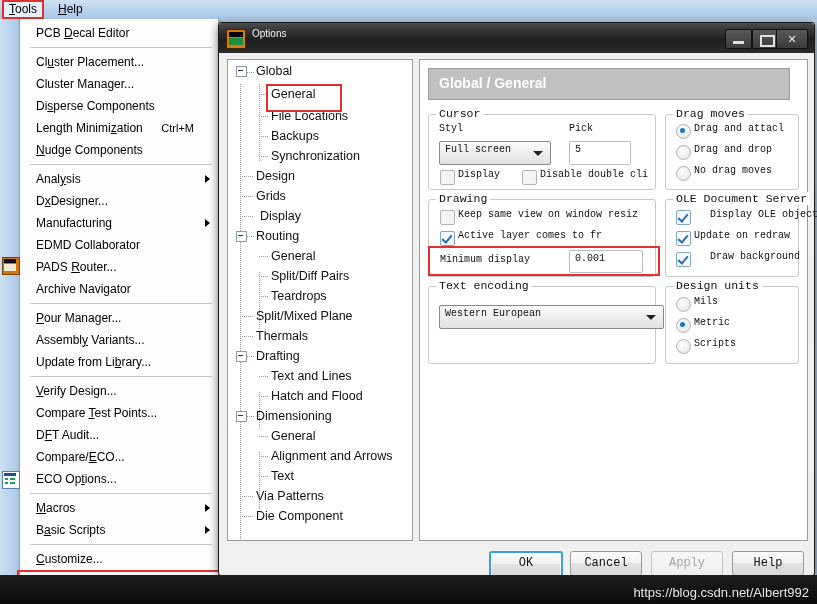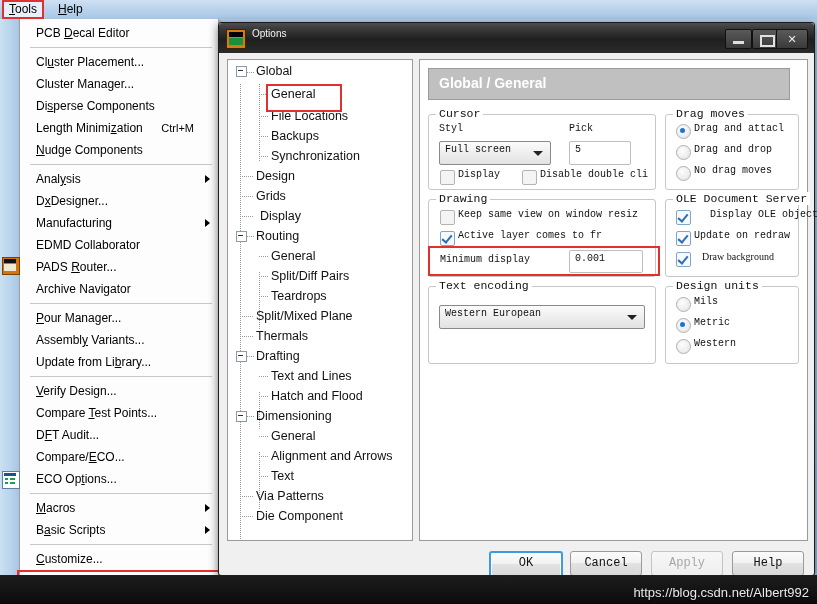--- a/index.html
+++ b/index.html
@@ -377,21 +377,21 @@
         <span class="mono lbl-s" style="left:29px;top:30px;">Active layer comes to fr</span>
         <span class="mono lbl-s" style="left:11px;top:54px;">Minimum display</span>
         <div class="tfield" style="left:140px;top:50px;width:72px;height:21px;">
           <span class="txt mono">0.001</span>
         </div>
       </div>
       <div id="min-display-highlight" style="left:8px;top:186px;width:228px;height:26px;"></div>
 
       <div class="gbox" style="left:8px;top:226px;width:226px;height:76px;">
         <span class="cap">Text encoding</span>
-        <div class="combo" style="left:10px;top:18px;width:204px;height:22px;">
+        <div class="combo" style="left:10px;top:18px;width:204px;height:22px;padding-left:19px;">
           <span class="txt mono">Western European</span>
           <span class="arw"></span>
         </div>
       </div>
 
       <div class="gbox" style="left:245px;top:54px;width:132px;height:74px;">
         <span class="cap">Drag moves</span>
         <div class="rad on" style="left:10px;top:9px;"></div>
         <span class="mono lbl-s" style="left:28px;top:8px;">Drag and attacl</span>
         <div class="rad" style="left:10px;top:30px;"></div>
@@ -400,31 +400,31 @@
         <span class="mono lbl-s" style="left:28px;top:50px;">No drag moves</span>
       </div>
 
       <div class="gbox" style="left:245px;top:139px;width:132px;height:76px;">
         <span class="cap">OLE Document Server</span>
         <div class="chk on" style="left:10px;top:10px;"></div>
         <span class="mono lbl-s" style="left:28px;top:9px;margin-left:16px;">Display OLE object</span>
         <div class="chk on" style="left:10px;top:31px;"></div>
         <span class="mono lbl-s" style="left:28px;top:30px;">Update on redraw</span>
         <div class="chk on" style="left:10px;top:52px;"></div>
-        <span class="mono lbl-s" style="left:36px;top:51px;font-family:Liberation Serif, serif;">Draw background</span>
+        <span class="mono lbl-s" style="left:44px;top:51px;">Draw background</span>
       </div>
 
       <div class="gbox" style="left:245px;top:226px;width:132px;height:76px;">
         <span class="cap">Design units</span>
         <div class="rad" style="left:10px;top:10px;"></div>
         <span class="mono lbl-s" style="left:28px;top:9px;">Mils</span>
         <div class="rad on" style="left:10px;top:31px;"></div>
         <span class="mono lbl-s" style="left:28px;top:30px;">Metric</span>
         <div class="rad" style="left:10px;top:52px;"></div>
-        <span class="mono lbl-s" style="left:28px;top:51px;">Western</span>
+        <span class="mono lbl-s" style="left:28px;top:51px;">Scripts</span>
       </div>
 
     </div>
   </div>
 
   <div id="dlg-footer">
     <div class="btn default" id="btn-ok" style="left:270px;">OK</div>
     <div class="btn" id="btn-cancel" style="left:351px;">Cancel</div>
     <div class="btn disabled" id="btn-apply" style="left:432px;">Apply</div>
     <div class="btn" id="btn-help" style="left:513px;">Help</div>

